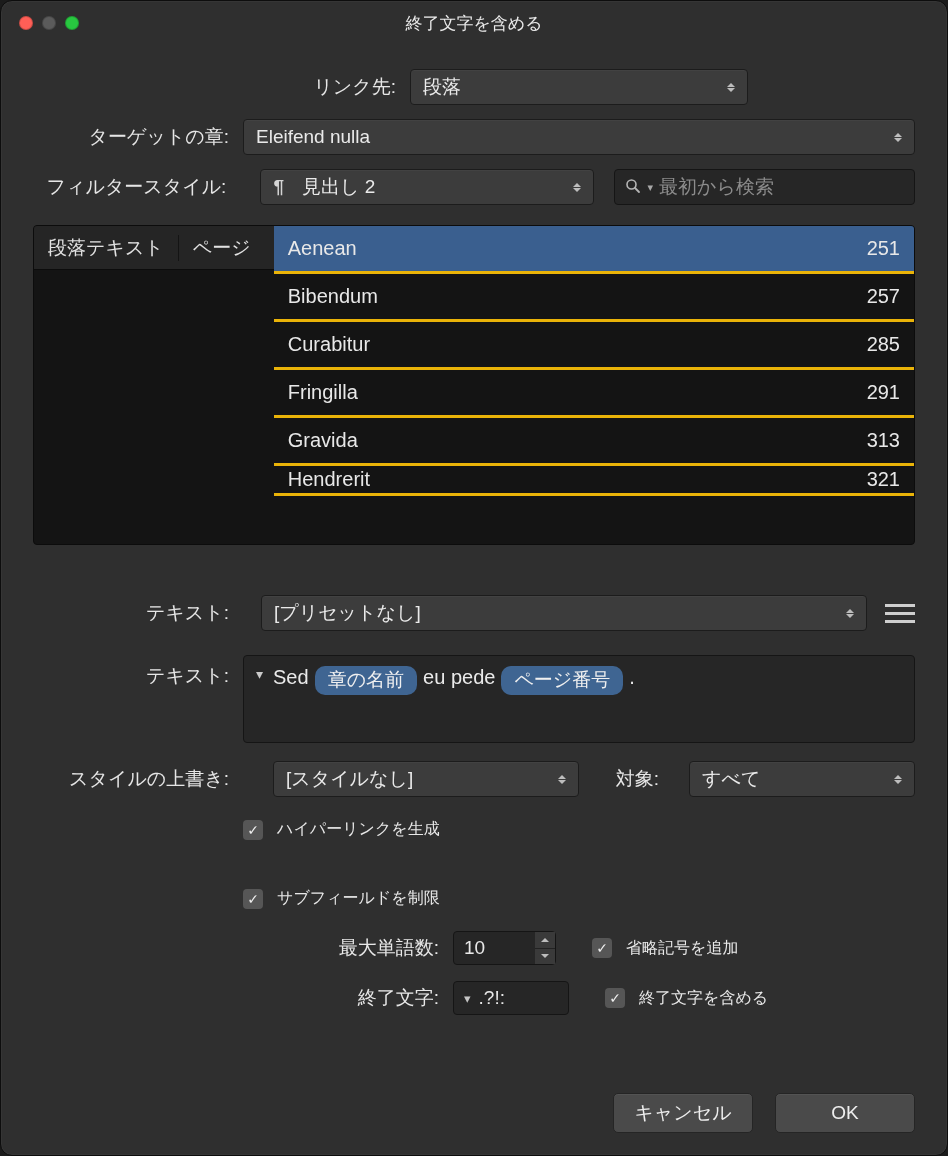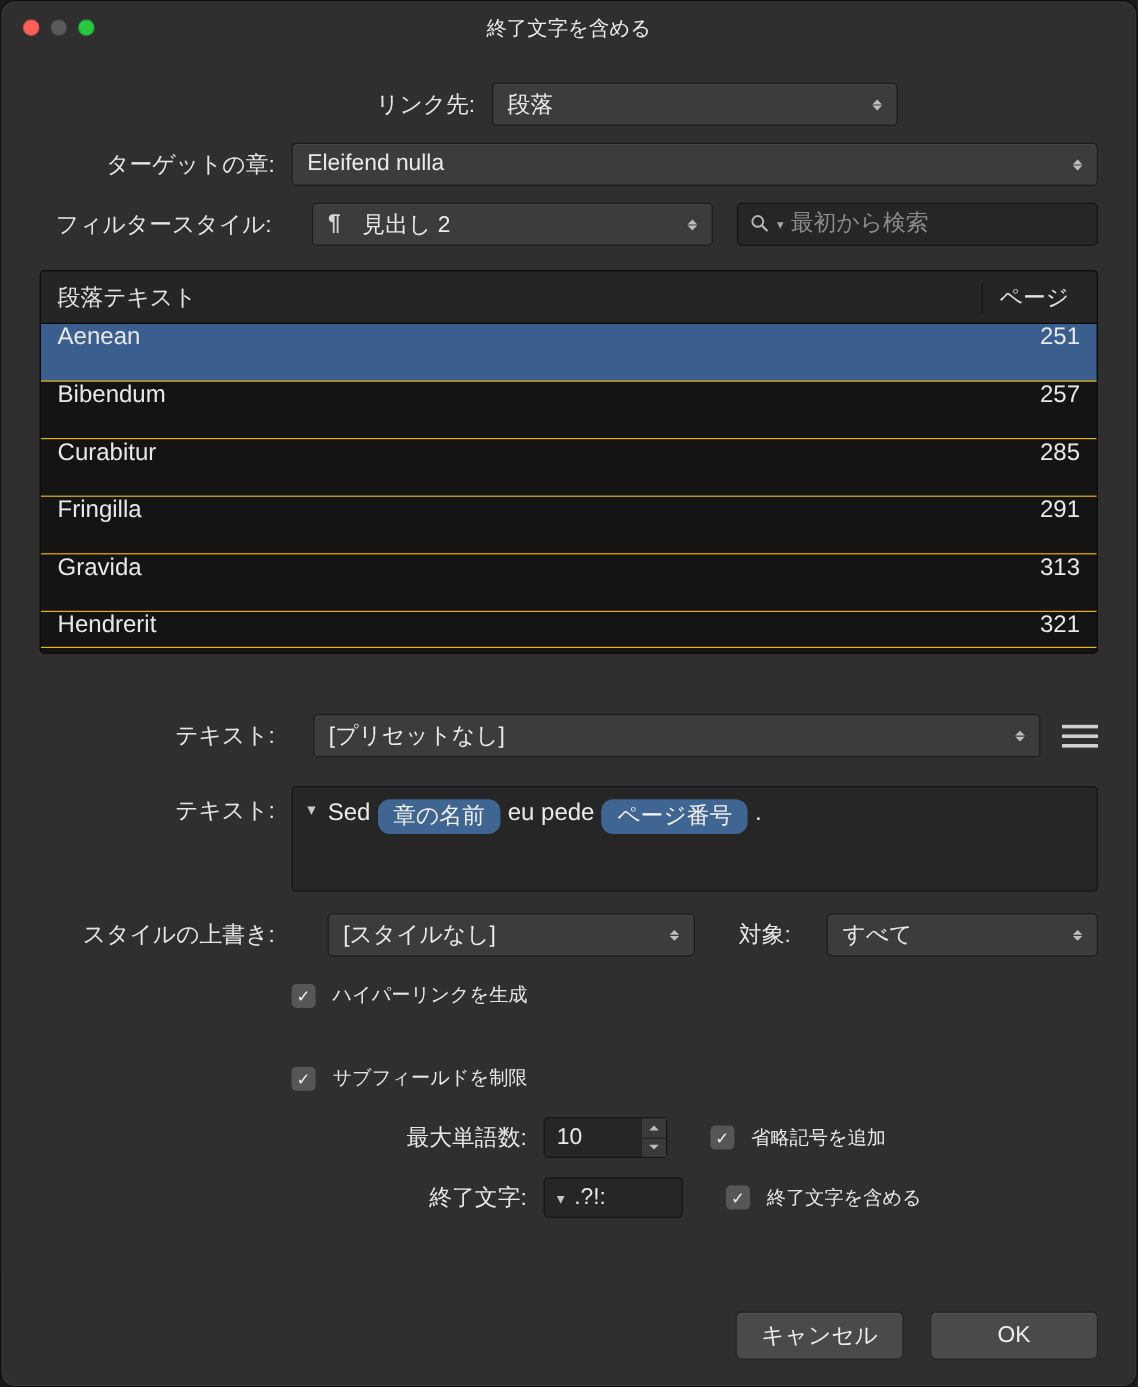--- a/index.html
+++ b/index.html
@@ -134,39 +134,40 @@
   }
   .search input::placeholder { color: #8c8c8c; }
 
   .table-wrap {
     margin-top: 20px;
     background: #141414;
     border: 1px solid #0c0c0c;
     border-radius: 4px;
     height: 320px;
     display:flex;
-    flex-direction:column;
+    flex-direction:row;
     overflow:hidden;
   }
   .thead {
     display:flex;
     background: #252525;
     border-bottom: 1px solid #0c0c0c;
     height: 44px;
     align-items:center;
   }
   .th { font-size:19px; color:#e2e2e2; padding:0 14px; }
   .th-text { flex:1; }
   .th-page { width: 96px; border-left:1px solid #141414; text-align:left; }
 
   .tbody { flex:1; overflow:hidden; }
   .tr {
     display:flex;
     height:48px;
-    border-bottom: 1px solid #eab308;
+    align-items:center;
+    border-bottom: 3px solid #eab308;
     font-size: 20px;
   }
   .tr.sel { background: #3a5f8f; }
   .td-text { flex:1; padding-left:14px; }
   .td-page { width:96px; text-align:right; padding-right:14px;}
   .tr.cut { height:30px; overflow:hidden; }
 
   .lower { margin-top:36px; }
 
   .preset-row { display:flex; align-items:center; gap:18px; }

